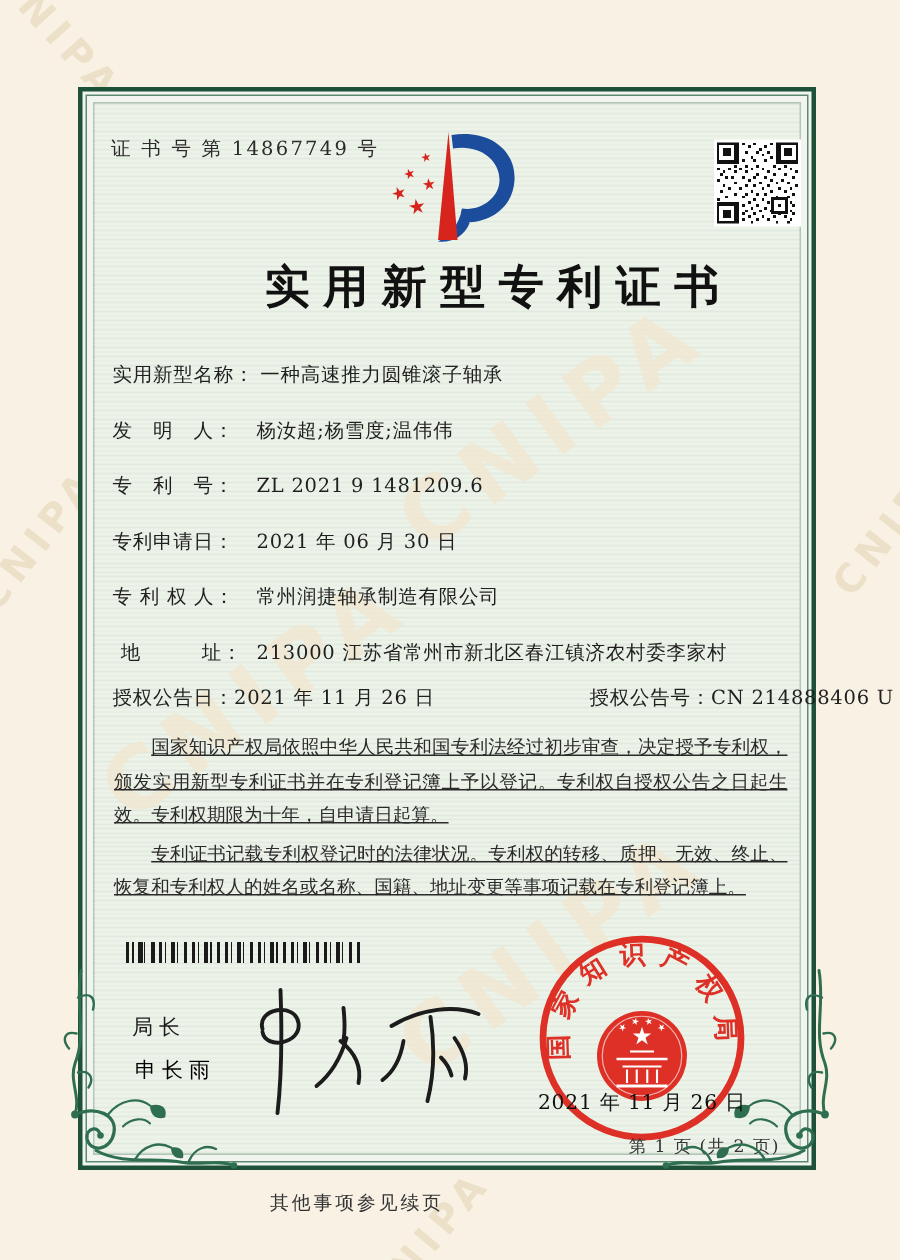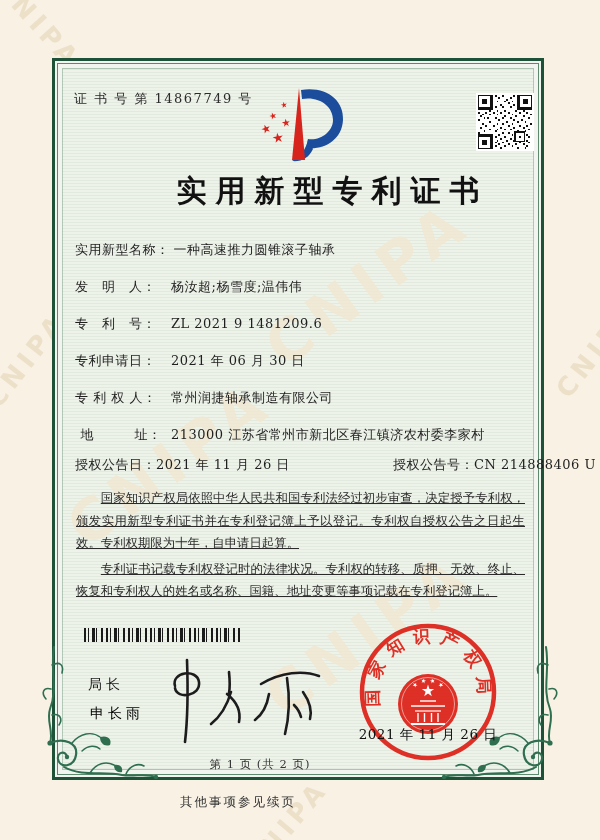--- a/index.html
+++ b/index.html
@@ -107,21 +107,21 @@
   .signature{position:absolute;left:145px;top:648px;width:190px;height:102px;}
 
   .seal{position:absolute;left:352px;top:616px;width:152px;height:152px;}
   .seal-date{
     position:absolute;left:352px;top:726px;width:152px;
     text-align:center;font-size:13.5px;color:#111;letter-spacing:.5px;
     z-index:6;
   }
 
   .page-no{
-    position:absolute;left:0;top:757px;width:520px;text-align:center;
+    position:absolute;left:0;top:757px;width:520px;text-align:right;
     font-size:11.5px;letter-spacing:1px;color:#333;
   }
   .note{
     position:absolute;left:0;top:794px;width:476px;text-align:center;
     font-size:12.5px;letter-spacing:2px;color:#333;
   }
 
   .orn{position:absolute;z-index:5;pointer-events:none;}
   .orn-bl{left:38px;top:645px;width:122px;height:142px;}
   .orn-br{right:38px;top:645px;width:122px;height:142px;transform:scaleX(-1);}

